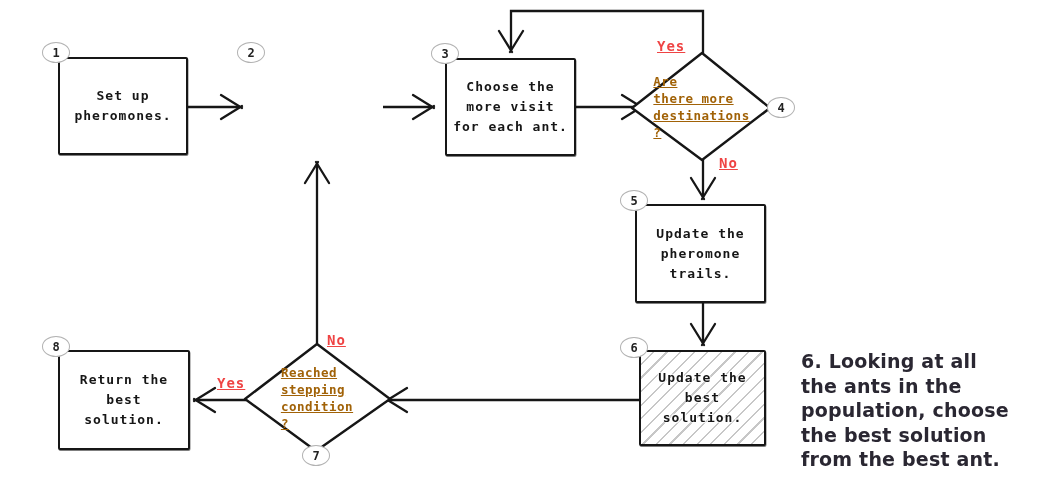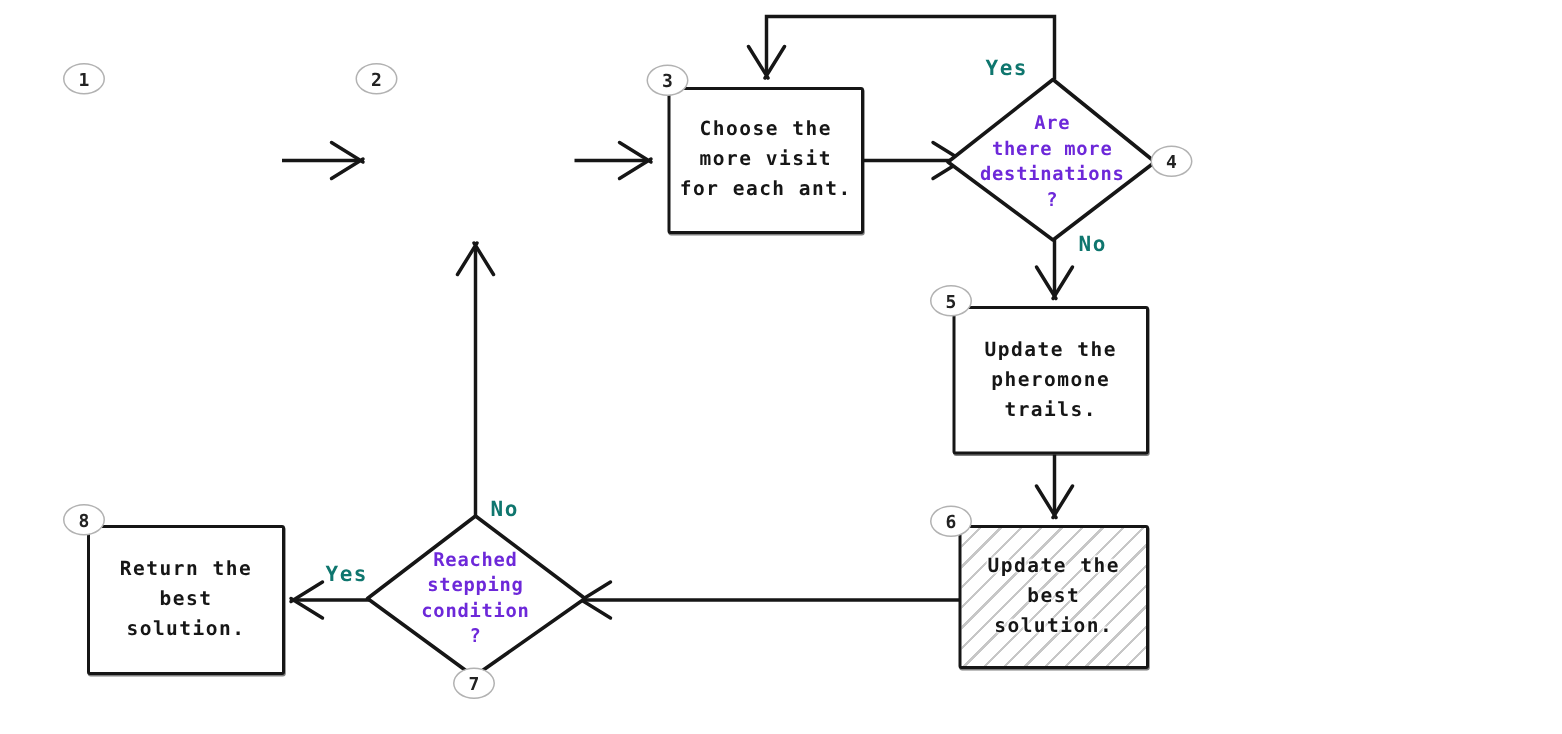--- a/index.html
+++ b/index.html
@@ -32,40 +32,40 @@
       135deg,
       #ffffff 0px,#ffffff 8px,
       #c7c7c7 8px,#c7c7c7 9.6px);
   }
   .hatched .node-label{
     text-shadow:0 0 2px #fff,0 0 3px #fff,1px 1px 1px #fff,-1px -1px 1px #fff;
   }
   .diamond-label{
     position:absolute;
     display:flex;align-items:center;justify-content:center;
-    text-align:center;
     white-space:pre-line;
-    font-size:12.5px;font-weight:bold;color:#6d28d9;
-    line-height:17px;letter-spacing:0.5px;
+    font-size:12.5px;font-weight:bold;color:#a16207;
+    line-height:17px;letter-spacing:0.5px;text-decoration:underline;
   }
   .badge{
     position:absolute;
     width:28px;height:21px;
     background:#ffffff;
     border:1.5px solid #b2b2b2;
     border-radius:50%;
     display:flex;align-items:center;justify-content:center;
     font-size:12px;font-weight:bold;color:#222;
     box-sizing:border-box;
     z-index:5;
   }
   .edge-label{
     position:absolute;
-    font-size:14px;font-weight:bold;color:#0f766e;
+    font-size:14px;font-weight:bold;color:#ef4444;
     letter-spacing:1px;
+    text-decoration:underline;
   }
   .annotation{
     position:absolute;
     left:801px;top:349px;width:225px;
     font-family:"DejaVu Sans","Liberation Sans",sans-serif;
     font-size:19px;font-weight:600;
     color:#2a2732;
     line-height:24.5px;
     white-space:pre-line;
     letter-spacing:0.2px;
@@ -90,20 +90,24 @@
     <polyline points="703,159 703,197" fill="none" stroke="#161616" stroke-width="2.3" marker-end="url(#ah)"></polyline>
     <polyline points="703,303 703,343" fill="none" stroke="#161616" stroke-width="2.3" marker-end="url(#ah)"></polyline>
     <polyline points="640,400 388,400" fill="none" stroke="#161616" stroke-width="2.3" marker-end="url(#ah)"></polyline>
     <polyline points="246,400 196,400" fill="none" stroke="#161616" stroke-width="2.3" marker-end="url(#ah)"></polyline>
     <polyline points="317,344 317,164" fill="none" stroke="#161616" stroke-width="2.3" marker-end="url(#ah)"></polyline>
 
     <polygon points="702,53 770,108 702,160 632,108" fill="#ffffff" stroke="#161616" stroke-width="2.4" stroke-linejoin="round"></polygon>
     <polygon points="317,344 390,399 316,451 245,399" fill="#ffffff" stroke="#161616" stroke-width="2.4" stroke-linejoin="round"></polygon>
   </svg>
 
+  <div class="node" style="left:58px;top:57px;width:130px;height:98px;">
+    <div class="node-label">Set up
+pheromones.</div>
+  </div>
 
 
   <div class="node" style="left:445px;top:58px;width:131px;height:98px;">
     <div class="node-label">Choose the
 more visit
 for each ant.</div>
   </div>
 
   <div class="node" style="left:635px;top:204px;width:131px;height:99px;">
     <div class="node-label">Update the
@@ -140,14 +144,19 @@
   <div class="badge" style="left:620px;top:190px;">5</div>
   <div class="badge" style="left:620px;top:337px;">6</div>
   <div class="badge" style="left:302px;top:445px;">7</div>
   <div class="badge" style="left:42px;top:336px;">8</div>
 
   <div class="edge-label" style="left:657px;top:38px;">Yes</div>
   <div class="edge-label" style="left:719px;top:155px;">No</div>
   <div class="edge-label" style="left:327px;top:332px;">No</div>
   <div class="edge-label" style="left:217px;top:375px;">Yes</div>
 
+  <div class="annotation">6. Looking at all
+the ants in the
+population, choose
+the best solution
+from the best ant.</div>
 
 </div>
 
 </body></html>

